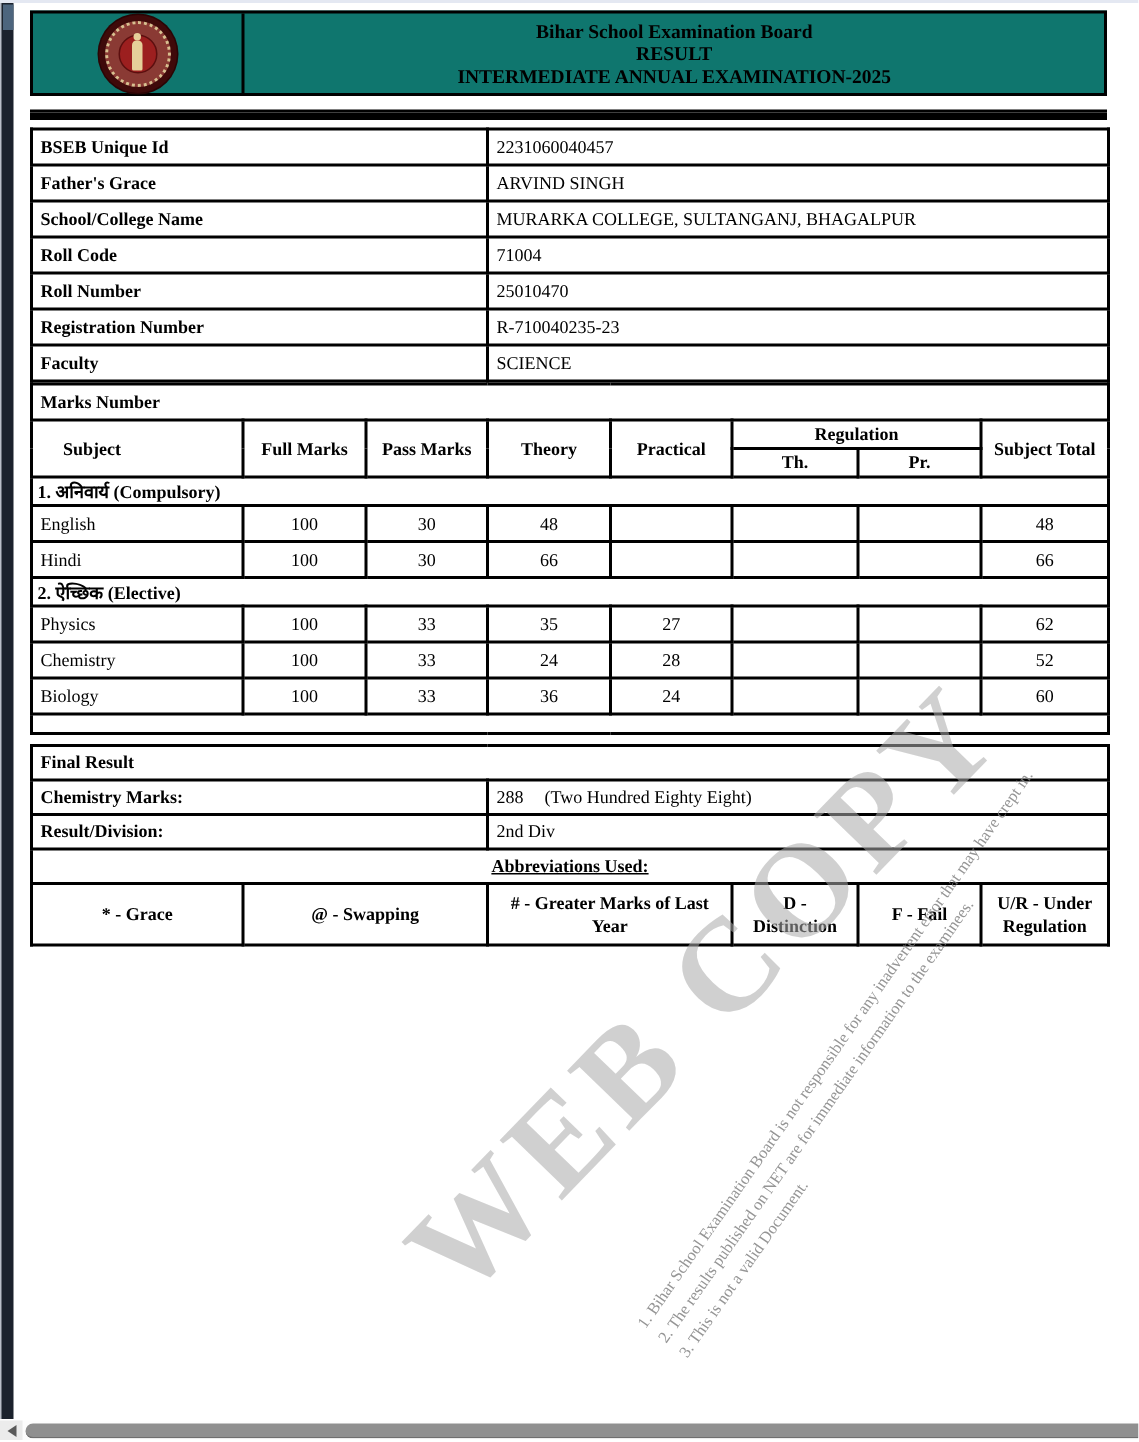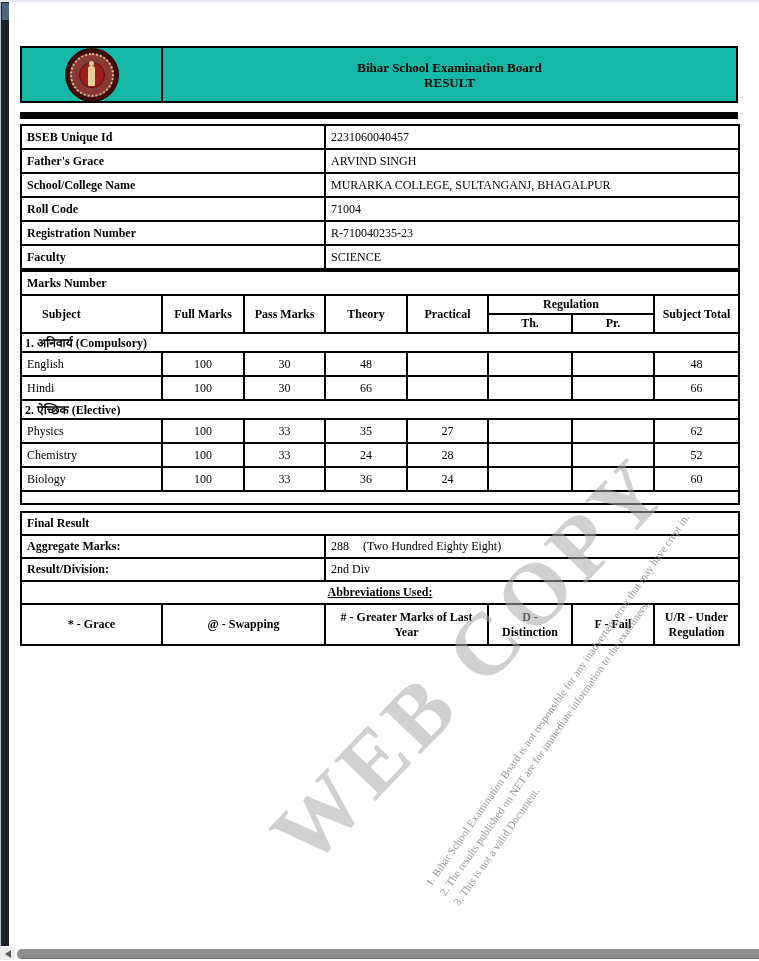--- a/index.html
+++ b/index.html
@@ -11,21 +11,21 @@
     color:#000;
   }
   
   .top-edge { position:absolute; top:0; left:0; width:759px; height:2px; background:#e4e8f2; z-index:5; }
   .left-strip { position:absolute; top:2px; left:0; width:9px; height:944px; background:#1b222d; border-left:1px solid #b9bec8; z-index:5; }
   .left-strip .tab { position:absolute; top:1px; left:1px; width:7px; height:17px; background:#4d657e; }
 
   .content { position:absolute; left:20px; top:7px; width:718px; z-index:2; }
 
   
-  .header-box { display:flex; border:2px solid #000; height:57px; background:#14b8a6;margin-top:39px; }
+  .header-box { display:flex; border:2px solid #000; height:57px; background:#0f766e; }
   .logo-cell { width:141px; border-right:2px solid #000; display:flex; align-items:center; justify-content:center; }
   .title-cell { flex:1; display:flex; flex-direction:column; justify-content:center; text-align:center;
     font-weight:bold; font-size:13px; line-height:15px; }
 
   
   .seal { width:52px; height:52px; border-radius:50%; background:#3f0a0a; position:relative;
           box-shadow:0 0 0 1px #2a0505; }
   .seal .ring { position:absolute; inset:4px; border-radius:50%; background:#8a3a34;
           border:2px dotted #d8c090; }
   .seal .core { position:absolute; inset:13px; border-radius:50%; background:#9c1f1f; border:1px solid #5c0f0f; }
@@ -87,20 +87,21 @@
     <div class="logo-cell">
       <div class="seal">
         <div class="ring"></div>
         <div class="core"></div>
         <div class="figure"></div>
       </div>
     </div>
     <div class="title-cell">
       <div>Bihar School Examination Board</div>
       <div>RESULT</div>
+      <div>INTERMEDIATE ANNUAL EXAMINATION-2025</div>
     </div>
   </div>
 
   <div class="sep"></div>
 
   <table class="details">
     <colgroup>
         <col style="width:304px">
         <col style="width:414px">
       </colgroup>
@@ -115,20 +116,24 @@
     </tr>
     <tr>
       <td class="lbl">School/College Name</td>
       <td>MURARKA COLLEGE, SULTANGANJ, BHAGALPUR</td>
     </tr>
     <tr>
       <td class="lbl">Roll Code</td>
       <td>71004</td>
     </tr>
     <tr>
+      <td class="lbl">Roll Number</td>
+      <td>25010470</td>
+    </tr>
+    <tr>
       <td class="lbl">Registration Number</td>
       <td>R-710040235-23</td>
     </tr>
     <tr>
       <td class="lbl">Faculty</td>
       <td>SCIENCE</td>
     </tr>
   </tbody>
     </table>
 
@@ -231,21 +236,21 @@
         <col style="width:163px">
       <col style="width:84px">
         <col style="width:82px">
         <col style="width:85px">
     </colgroup>
     <tbody>
         <tr class="span-row">
       <td colspan="6">Final Result</td>
     </tr>
     <tr>
-      <td colspan="2" class="lbl">Aggregate Marks:</td>
+      <td colspan="2" class="lbl">Chemistry Marks:</td>
       <td colspan="4">
         <span>288</span><span class="agg-words">(Two Hundred Eighty Eight)</span>
       </td>
     </tr>
     <tr>
       <td colspan="2" class="lbl">Result/Division:</td>
       <td colspan="4">2nd Div</td>
     </tr>
     <tr class="abbr-title">
       <td colspan="6"><span class="und">Abbreviations Used:</span></td>

